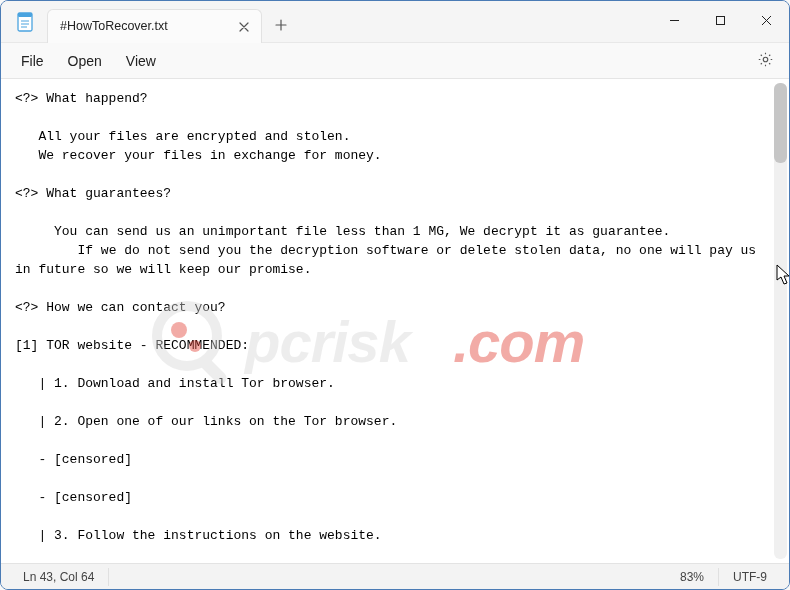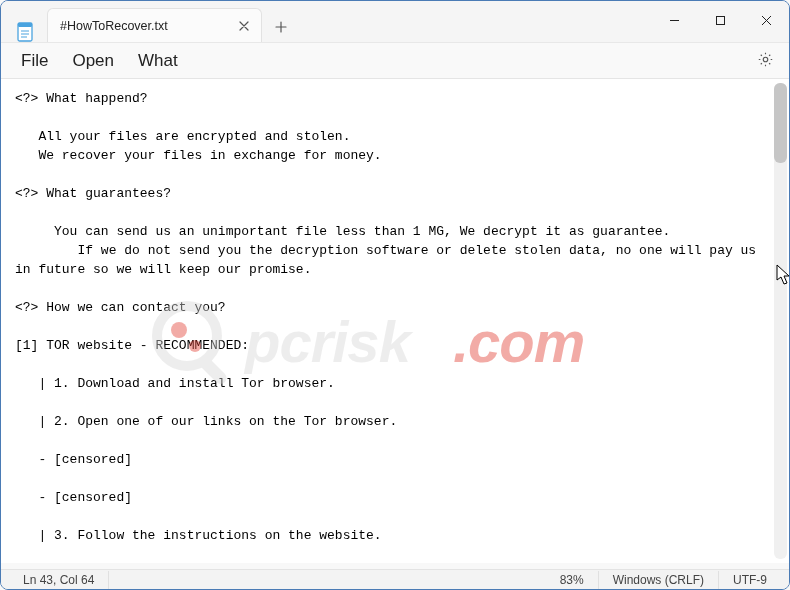--- a/index.html
+++ b/index.html
@@ -9,21 +9,21 @@
     font-size: 13px;
     background: #f8f8f8;
     border: 1px solid #4a7bb5;
     border-radius: 8px;
     position: relative;
   }
 
   
   .titlebar {
     display: flex;
-    align-items: flex-end;
+    align-items: center;
     height: 42px;
     background: #f5f5f5;
     border-bottom: 1px solid #e8e8e8;
     position: relative;
   }
   .app-icon {
     width: 20px; height: 20px;
     margin: 0 12px 0 14px;
     display: inline-flex; align-items: center; justify-content: center;
   }
@@ -74,21 +74,21 @@
     height: 36px;
     padding: 0 8px;
     background: #f9f9f9;
     border-bottom: 1px solid #e5e5e5;
     position: relative;
   }
   .menu-item {
     padding: 5px 12px;
     border-radius: 4px;
     color: #222;
-    font-size: 17px;
+    font-size: 14px;
   }
   .settings-btn {
     position: absolute; right: 10px; top: 5px;
     width: 28px; height: 26px;
     display: flex; align-items: center; justify-content: center;
     color: #444;
     border-radius: 4px;
   }
 
   
@@ -121,21 +121,21 @@
     width: 13px;
     height: 80px;
     background: #c6c6c6;
     border-radius: 6px;
   }
 
   
   .statusbar {
     position: absolute;
     bottom: 0; left: 0; right: 0;
-    height: 20px;
+    height: 26px;
     background: #f3f3f3;
     border-top: 1px solid #e3e3e3;
     display: flex;
     align-items: center;
     font-size: 12px;
     color: #444;
     padding: 0 8px;
   }
   .status-seg {
     padding: 0 14px;
@@ -197,21 +197,21 @@
       <svg width="11" height="11" viewBox="0 0 11 11">
           <path d="M1 1 L10 10 M10 1 L1 10" stroke="#222" stroke-width="1"></path>
         </svg>
     </div>
   </div>
 </div>
 
 <div class="menubar">
   <div class="menu-item">File</div>
   <div class="menu-item">Open</div>
-  <div class="menu-item">What</div>
+  <div class="menu-item">View</div>
   <div class="settings-btn">
     <span>
       <svg width="17" height="17" viewBox="0 0 24 24" fill="none" stroke="#555" stroke-width="1.6">
         <circle cx="12" cy="12" r="3.2"></circle>
         <path d="M12 2.5v2.2M12 19.3v2.2M21.5 12h-2.2M4.7 12H2.5M18.7 5.3l-1.6 1.6M6.9 17.1l-1.6 1.6M18.7 18.7l-1.6-1.6M6.9 6.9L5.3 5.3"></path>
       </svg>
     </span>
   </div>
 </div>
 
@@ -244,21 +244,20 @@
 
      You can write to us by email.</div>
   <div class="scrollbar-track"></div>
   <div class="scrollbar-thumb"></div>
 </div>
 
 <div class="statusbar">
   <div class="status-seg">Ln 43, Col 64</div>
   <div class="status-spacer"></div>
   <div class="status-seg">83%</div>
-  <div class="status-seg">Windows (CRLF)</div>
   <div class="status-seg">UTF-9</div>
 </div>
 
 <div class="watermark">
   <svg width="520" height="120" viewBox="0 0 520 120">
 
     <circle cx="52" cy="54" r="30" fill="none" stroke="#d6d6d6" stroke-width="10"></circle>
     <rect x="70" y="72" width="34" height="12" rx="6" transform="rotate(45 70 72)" fill="#d6d6d6"></rect>
     <circle cx="44" cy="48" r="8" fill="#e23a2e"></circle>
     <circle cx="60" cy="64" r="6" fill="#e23a2e"></circle>

